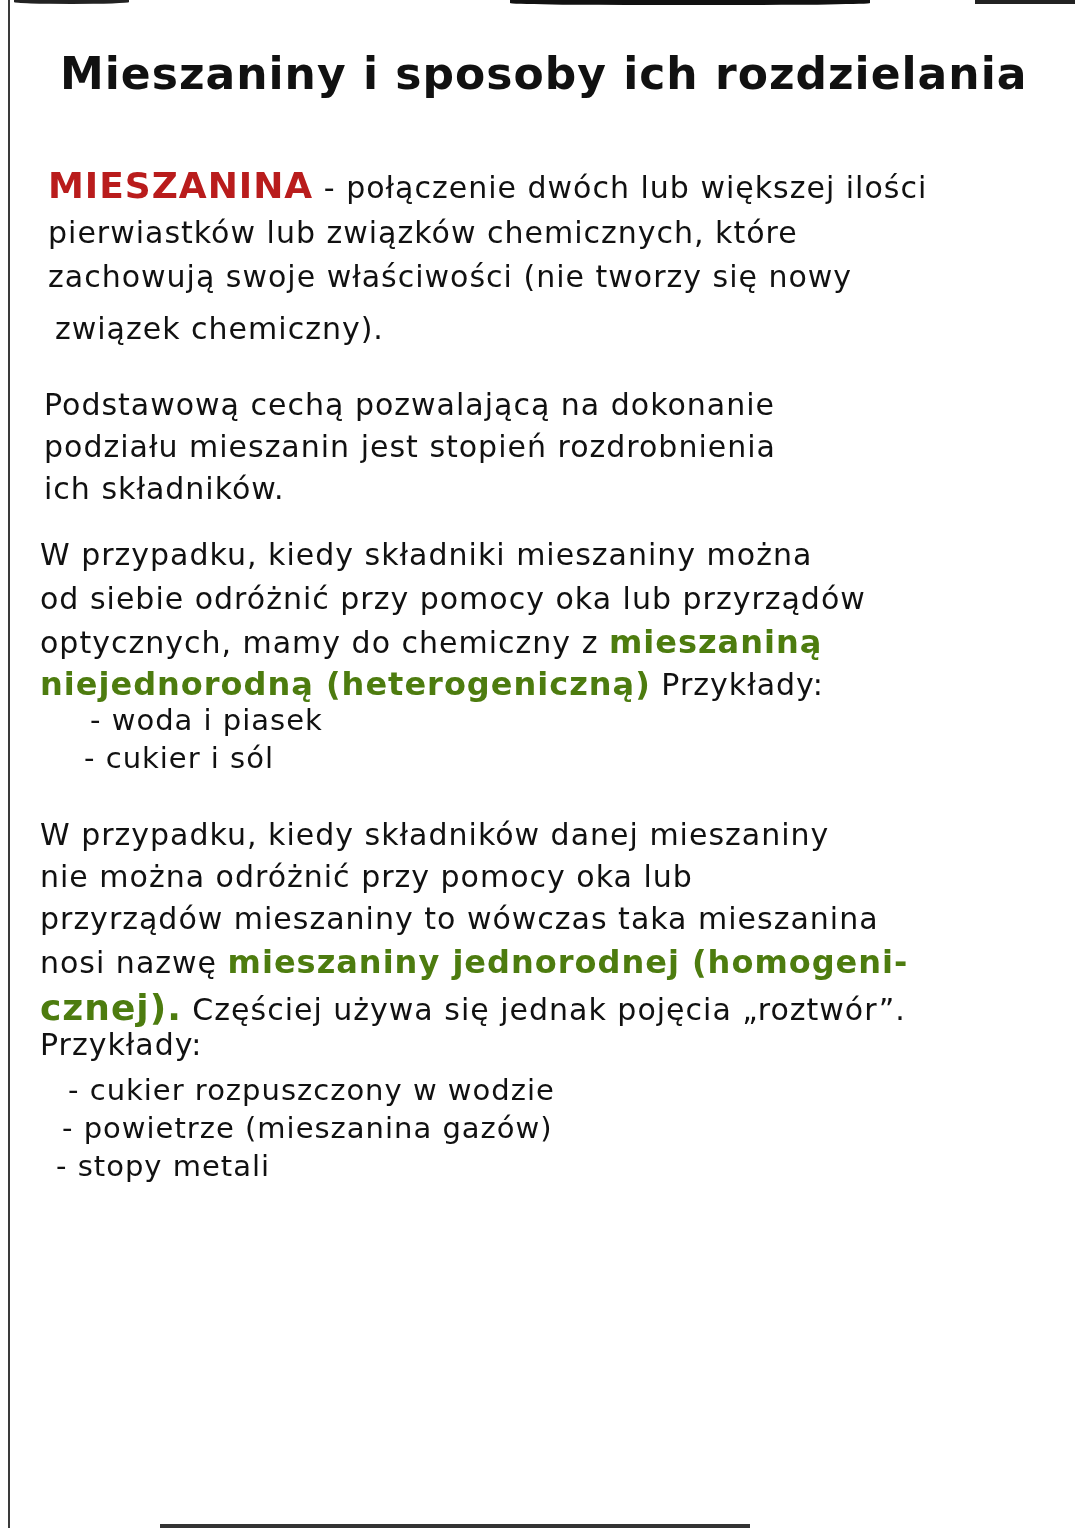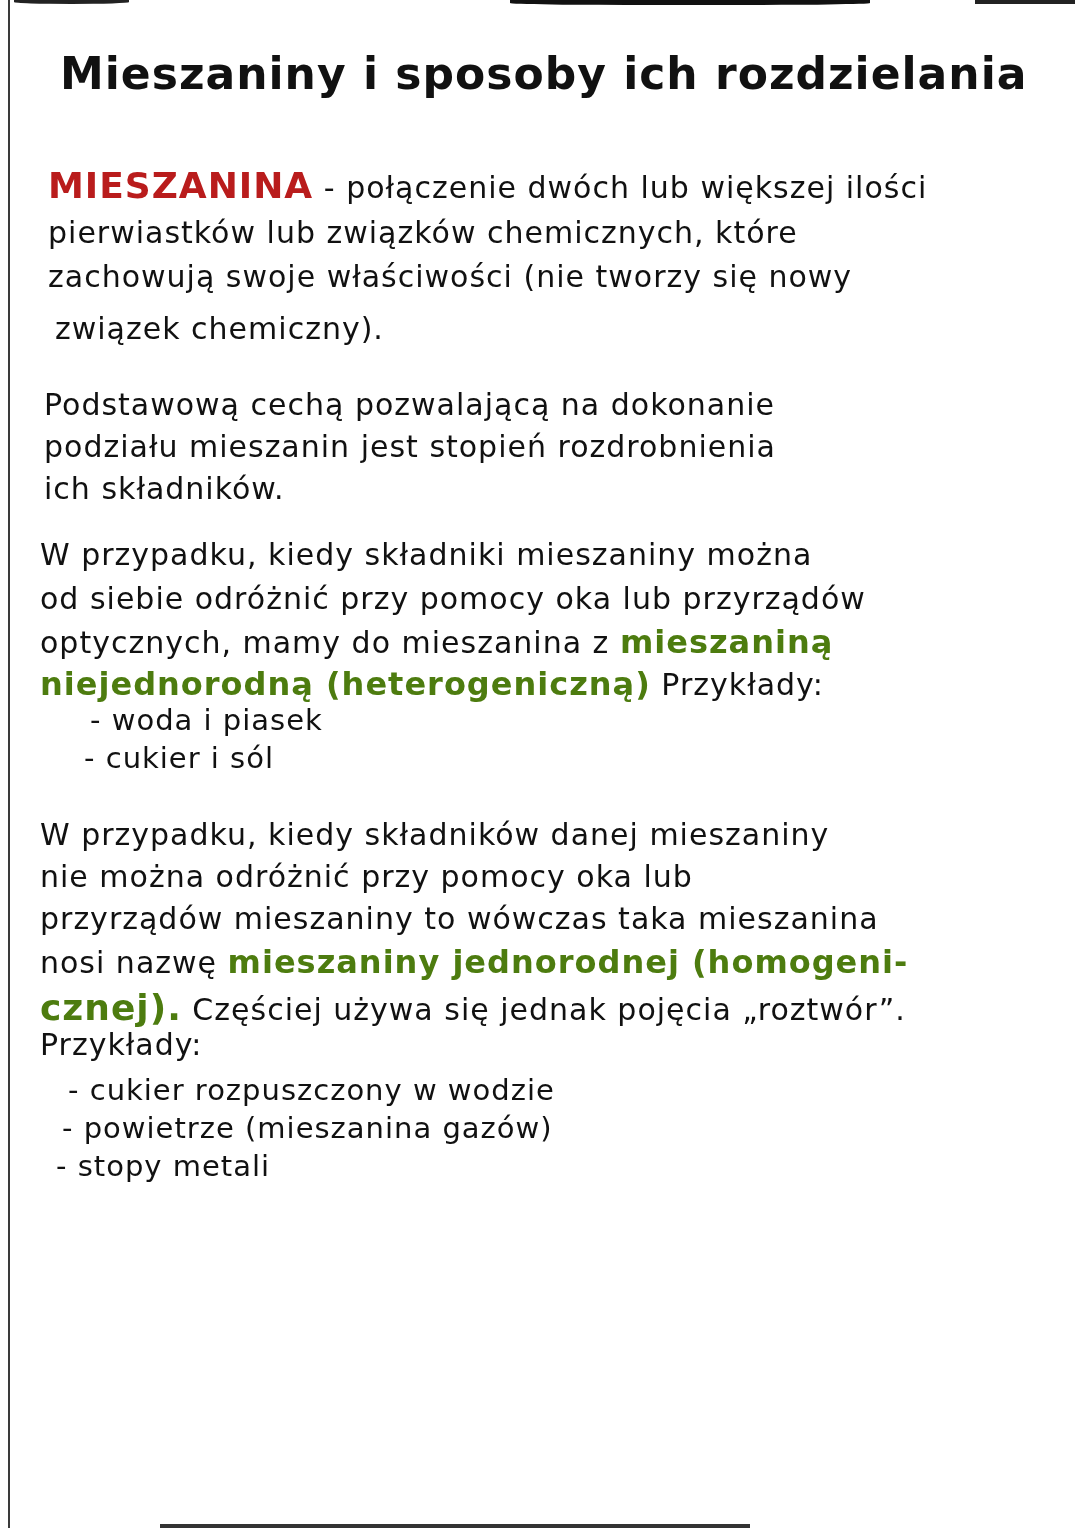--- a/index.html
+++ b/index.html
@@ -36,21 +36,21 @@
 <div class="line" style="left:48px; top:262px;">zachowują swoje właściwości (nie tworzy się nowy</div>
 <div class="line" style="left:55px; top:306px;margin-top:8px;">związek chemiczny).</div>
 
 <div class="line" style="left:44px; top:390px;">Podstawową cechą pozwalającą na dokonanie</div>
 <div class="line" style="left:44px; top:432px;text-align:right;">podziału mieszanin jest stopień rozdrobnienia</div>
 <div class="line" style="left:44px; top:474px;">ich składników.</div>
 
 <div class="line" style="left:40px; top:540px;">W przypadku, kiedy składniki mieszaniny można</div>
 <div class="line" style="left:40px; top:584px;">od siebie odróżnić przy pomocy oka lub przyrządów</div>
 <div class="line" style="left:40px; top:626px;">
-  <span>optycznych, mamy do mieszanina z</span>
+  <span>optycznych, mamy do chemiczny z</span>
   <span class="hl" style="font-size:32px;">mieszaniną</span>
 </div>
 <div class="line" style="left:40px; top:668px;">
   <span class="hl" style="font-size:32px;">niejednorodną (heterogeniczną)</span>
   <span>Przykłady:</span>
 </div>
 <div class="line item" style="left:90px; top:706px;">- woda i piasek</div>
 <div class="line item" style="left:84px; top:744px;">- cukier i sól</div>
 
 <div class="line" style="left:40px; top:820px;">W przypadku, kiedy składników danej mieszaniny</div>

